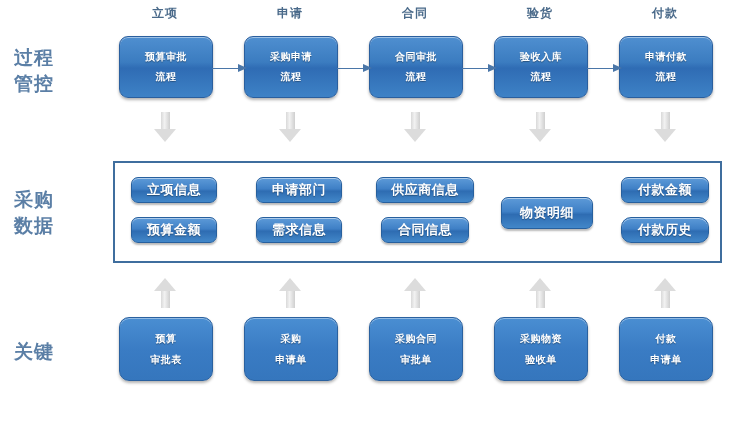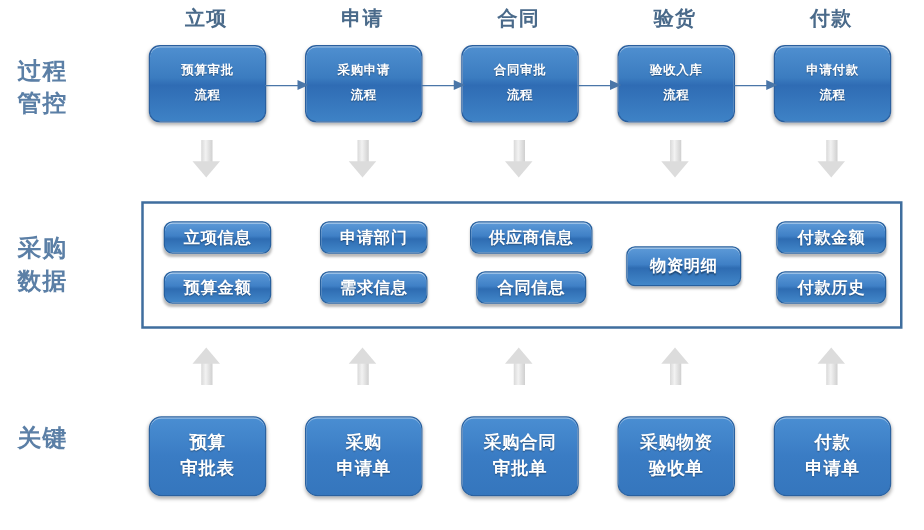--- a/index.html
+++ b/index.html
@@ -14,21 +14,21 @@
   .row-label{
     position:absolute;left:14px;width:88px;
     color:#5b7fa6;font-size:19px;font-weight:700;
     line-height:26px;letter-spacing:1px;text-align:left;
   }
   .row-label .ln{display:block;}
 
   
   .col-header{
     position:absolute;top:5px;width:100px;text-align:center;
-    color:#4a6a8a;font-size:16px;font-weight:700;letter-spacing:1px;
+    color:#4a6a8a;font-size:12px;font-weight:700;letter-spacing:1px;
   }
 
   
   .proc-box{
     position:absolute;top:36px;width:92px;height:60px;
     border-radius:9px;
     background:linear-gradient(to bottom,#4f8fd0 0%,#3b7cc0 42%,#2f6cb4 52%,#3e82c6 100%);
     border:1px solid #2a5f9e;
     box-shadow:0 2px 3px rgba(0,0,0,0.30), inset 0 1px 0 rgba(255,255,255,0.45);
     color:#ffffff;font-size:10px;font-weight:700;line-height:20px;
@@ -76,26 +76,26 @@
     border:1px solid #27609e;
     box-shadow:0 2px 2px rgba(0,0,0,0.28), inset 0 1px 0 rgba(255,255,255,0.5);
     color:#ffffff;font-size:13px;font-weight:700;letter-spacing:0.5px;
     display:flex;align-items:center;justify-content:center;
     text-shadow:0 1px 1px rgba(0,0,0,0.35);
     box-sizing:border-box;
   }
 
   
   .form-box{
-    position:absolute;top:333px;width:92px;height:62px;
+    position:absolute;top:317px;width:92px;height:62px;
     border-radius:10px;
     background:linear-gradient(to bottom,#4a8ed2 0%,#3a7cc4 50%,#3576bd 100%);
     border:1px solid #2a619f;
     box-shadow:0 2px 3px rgba(0,0,0,0.30), inset 0 1px 0 rgba(255,255,255,0.40);
-    color:#ffffff;font-size:14px;font-weight:700;line-height:21px;
+    color:#ffffff;font-size:10px;font-weight:700;line-height:21px;
     display:flex;flex-direction:column;align-items:center;justify-content:center;
     text-align:center;letter-spacing:0.5px;
     text-shadow:0 1px 1px rgba(0,0,0,0.35);
   }
   .form-box .ln{display:block;}
 </style>
 </head>
 <body>
 
 <div id="stage">
@@ -179,21 +179,21 @@
 
   <div id="data-container">
     <div class="data-pill" style="left:16px;top:14px;width:86px;">立项信息</div>
     <div class="data-pill" style="left:16px;top:54px;width:86px;">预算金额</div>
     <div class="data-pill" style="left:141px;top:14px;width:86px;">申请部门</div>
     <div class="data-pill" style="left:141px;top:54px;width:86px;">需求信息</div>
     <div class="data-pill" style="left:261px;top:14px;width:98px;">供应商信息</div>
     <div class="data-pill" style="left:266px;top:54px;width:88px;">合同信息</div>
     <div class="data-pill" style="left:506px;top:14px;width:88px;">付款金额</div>
     <div class="data-pill" style="left:386px;top:34px;width:92px;height:32px;">物资明细</div>
-    <div class="data-pill" style="left:506px;top:54px;width:88px;">付款历史</div>
+    <div class="data-pill" style="left:506px;top:54px;width:88px;border-radius:10px;">付款历史</div>
   </div>
 
   <div class="v-arrow up" style="left:154px;top:278px;">
     <div class="stem"></div>
     <div class="head"></div>
   </div>
   <div class="v-arrow up" style="left:279px;top:278px;">
     <div class="stem"></div>
     <div class="head"></div>
   </div>

